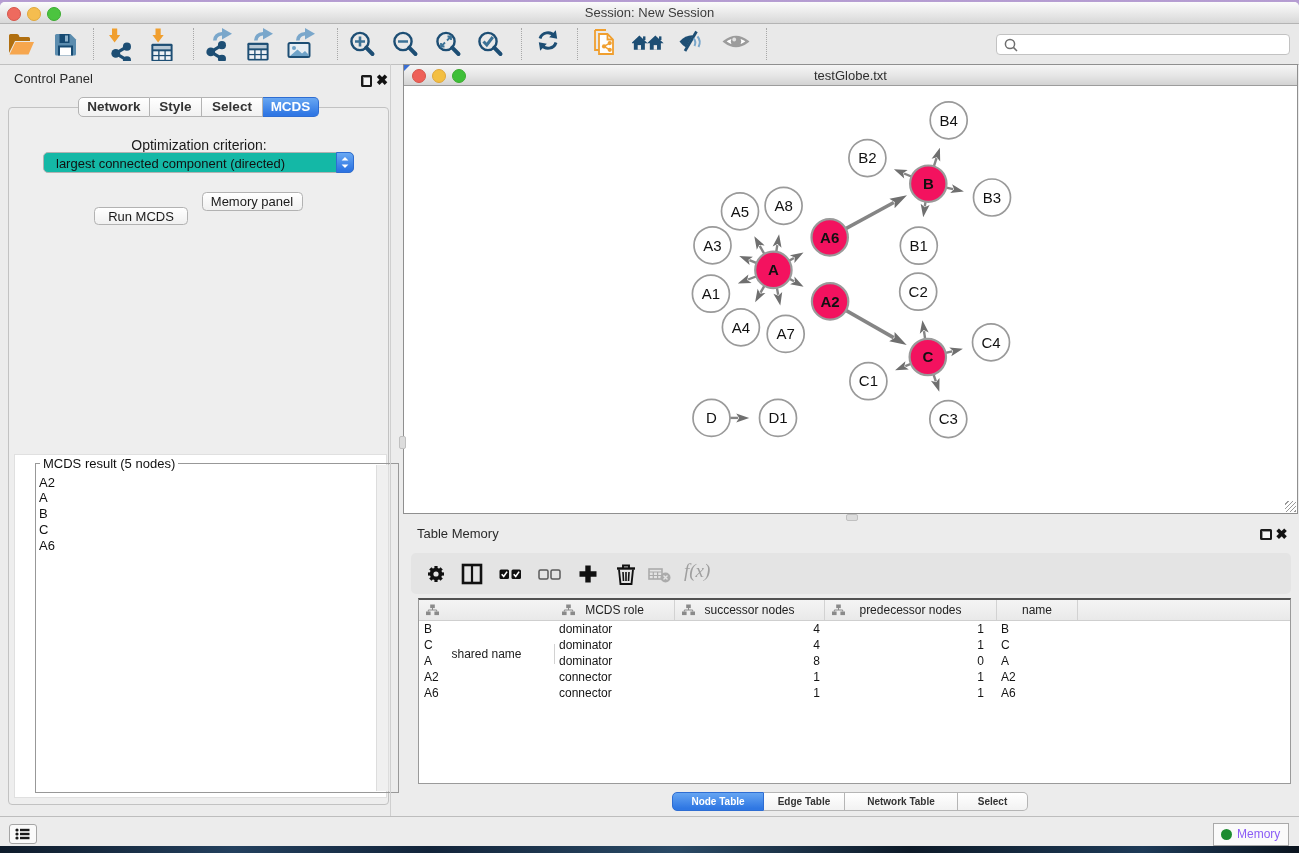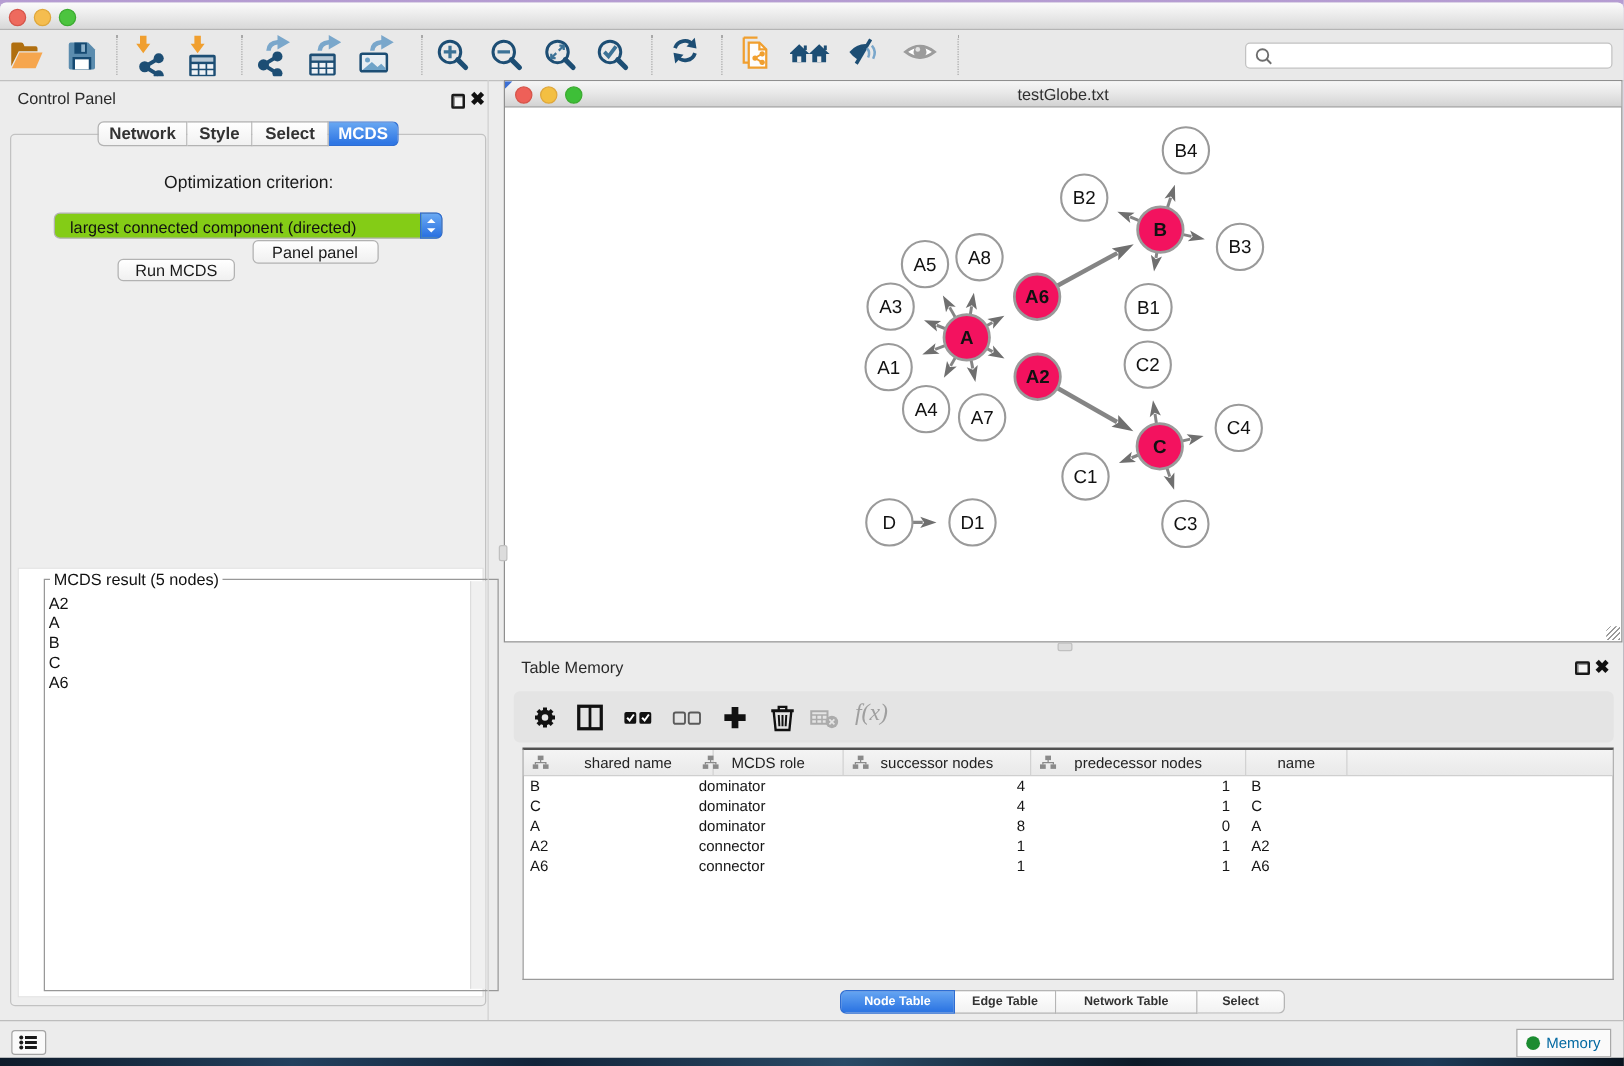--- a/index.html
+++ b/index.html
@@ -25,21 +25,21 @@
 .wicon-x{position:absolute;font-size:14.5px;font-weight:bold;color:#111;line-height:13px;}
 #cp-panel{position:absolute;left:8px;top:105.5px;width:379px;height:696px;background:#eeeeee;
  border:1px solid #c2c2c2;border-radius:4px;}
 .tabs{position:absolute;display:flex;}
 .tab{height:18px;line-height:18.5px;font-size:13.5px;font-weight:bold;text-align:center;color:#333;
  background:linear-gradient(180deg,#ffffff,#f1f1f1);border:1px solid #b3b3b3;border-left:none;padding:0;}
 .tab.first{border-left:1px solid #b3b3b3;border-radius:5px 0 0 5px;}
 .tab.last{border-radius:0 5px 5px 0;}
 .tab.sel{background:linear-gradient(180deg,#68a7f2,#3077e4 90%);color:#fff;border-color:#2e6dd2;}
 #opt-label{position:absolute;left:9px;top:135px;width:380px;text-align:center;font-size:14px;color:#1a1a1a;}
-#dropdown{position:absolute;left:43px;top:168px;width:309px;height:19px;background:#84cc16;
+#dropdown{position:absolute;left:43px;top:150px;width:309px;height:19px;background:#14b8a6;
  border:1px solid #b2b2b2;border-radius:5px;}
 #dropdown .dtext{position:absolute;left:12px;top:3px;font-size:13px;color:#111;}
 #dropdown .spin{position:absolute;right:-1px;top:-1px;width:16px;height:19px;border-radius:0 5px 5px 0;
  background:linear-gradient(180deg,#6aa9f3,#2d74e2 92%);border:1px solid #2e6dd2;}
 .btn{position:absolute;height:16.5px;background:linear-gradient(180deg,#ffffff,#f0f0f0);border:1px solid #b2b2b2;
  border-radius:4.5px;font-size:13px;color:#1a1a1a;text-align:center;line-height:17px;}
 #resbox{position:absolute;left:14px;top:452.5px;width:371px;height:342px;background:#fff;border:1px solid #e0e0e0;}
 #fieldset{position:absolute;left:4px;top:8px;width:362px;height:328px;border:1px solid #989898;margin-left:16px;}
 #legend{position:absolute;left:4px;top:-8px;background:#fff;padding:0 3px;font-size:13px;color:#111;}
 #reslist{position:absolute;left:3px;top:10.5px;font-size:13px;color:#111;line-height:15.8px;}
@@ -63,32 +63,33 @@
 .th{position:absolute;top:0;height:20px;font-size:12px;color:#222;text-align:center;line-height:20px;border-right:1px solid #d2d2d2;}
 .hicon{position:absolute;top:4.5px;}
 .td{position:absolute;font-size:12px;color:#151515;height:16.1px;line-height:16.1px;}
 .bt{height:17.5px;line-height:18px;font-size:10px;font-weight:bold;color:#333;text-align:center;
  background:linear-gradient(180deg,#ffffff,#f2f2f2);border:1px solid #b5b5b5;border-left:none;}
 .bt.first{border-left:1px solid #b5b5b5;border-radius:5px 0 0 5px;}
 .bt.last{border-radius:0 5px 5px 0;}
 .bt.sel{background:linear-gradient(180deg,#65a5f2,#2f77e3 90%);color:#fff;border-color:#2e6dd2;}
 #statusbar{position:absolute;left:0;top:814px;width:100%;height:30px;background:#ececec;border-top:1px solid #bdbdbd;}
 #listbtn{position:absolute;left:9px;top:7.5px;width:26px;height:18px;background:#fafafa;border:1px solid #a5a5a5;border-radius:3px;}
-#membtn{position:absolute;right:10px;top:6px;width:74px;height:21px;background:#fafafa;border:1px solid #a9a9a9;font-size:12px;color:#0369a1;}
+#membtn{position:absolute;right:10px;top:6px;width:74px;height:21px;background:#fafafa;border:1px solid #a9a9a9;font-size:12px;color:#8b5cf6;}
 #membtn .dot{position:absolute;left:7px;top:5px;width:11px;height:11px;border-radius:50%;background:#1c8c31;}
 #membtn .mt{position:absolute;left:23px;top:3px;}
 </style>
 </head>
 <body>
 <div id="wall-bottom"></div>
 <div id="app">
   <div id="titlebar">
     <div class="tl" style="left:7px;top:5px;background:#ee6a5e;border:0.5px solid #d5554a;"></div>
     <div class="tl" style="left:26.7px;top:5px;background:#f5bd4f;border:0.5px solid #dfa73b;"></div>
     <div class="tl" style="left:46.7px;top:5px;background:#4cc43f;border:0.5px solid #3cab31;"></div>
+    <div class="title">Session: New Session</div>
   </div>
   <div id="toolbar">
       <svg class="ticon" style="left:5px;top:3px" width="32" height="34" viewBox="0 0 32 34">
         <path d="M4 8.5 Q4 7 5.5 7 L12 7 Q13.5 7 14 8.5 L14.5 10 L23.5 10 Q25 10 25 11.5 L25 14 L10 14 L4 26 Z" fill="#b06f10"></path>
 <path d="M10.5 15 L29 15 L23.5 27.5 L4.5 27.5 Z" fill="#f6a64e"></path>
       </svg>
       <svg class="ticon" style="left:50px;top:3px" width="31" height="34" viewBox="0 0 31 34">
         <path d="M5 8.5 Q5 7 6.5 7 L20.5 7 L26 12.5 L26 27 Q26 28.5 24.5 28.5 L6.5 28.5 Q5 28.5 5 27 Z" fill="#5b8cae"></path>
 <path d="M9.5 7 L19.5 7 L19.5 16 L9.5 16 Z" fill="#164a72"></path>
 <rect x="15" y="8.5" width="3" height="6" fill="#8fb3cc"></rect>
@@ -236,21 +237,21 @@
   <div id="dropdown">
     <div class="dtext">largest connected component (directed)</div>
     <div class="spin">
         <svg width="16" height="19" viewBox="0 0 16 19" style="position:absolute;left:0;top:0">
 <path d="M4.6 7.4 L8 4 L11.4 7.4 Z" fill="#fff"></path>
 <path d="M4.6 11.6 L8 15 L11.4 11.6 Z" fill="#fff"></path>
         </svg>
       </div>
   </div>
   <div class="btn" style="left:94px;top:205px;width:92px;">Run MCDS</div>
-  <div class="btn" style="left:201.5px;top:190.5px;width:99px;">Panel panel</div>
+  <div class="btn" style="left:201.5px;top:190.5px;width:99px;">Memory panel</div>
   <div id="resbox">
     <div id="fieldset">
       <div id="legend">MCDS result (5 nodes)</div>
       <div id="reslist">A2<br>A<br>B<br>C<br>A6</div>
       <div id="restrack"></div>
     </div>
   </div>
   <div id="vsplit"></div>
   <div id="netwin">
     <div id="nw-title">
@@ -385,21 +386,21 @@
           <rect x="2" y="8" width="13" height="10" stroke-width="1.6"></rect>
 <path d="M2 11 L15 11 M6.3 11 L6.3 18 M10.6 11 L10.6 18 M2 14.5 L15 14.5" stroke-width="1.2"></path>
         </g>
 <circle cx="18.5" cy="16.5" r="5" fill="#ababab"></circle>
 <path d="M16.5 14.5 L20.5 18.5 M20.5 14.5 L16.5 18.5" stroke="#e4e4e4" stroke-width="1.4"></path>
       </svg>
       <div style="position:absolute;left:273px;top:6.5px;font-family:'Liberation Serif',serif;font-style:italic;font-size:19px;color:#9f9f9f;">f(x)</div>
     </div>
   <div id="tbl">
     <div id="tbl-head">
-      <div class="th" style="left:16px;width:135px;">shared name</div>
+      <div class="th" style="left:0;width:135px;margin-top:44px;">shared name</div>
       <div class="th" style="left:136px;width:119px;">MCDS role</div>
       <div class="th" style="left:256px;width:149px;">successor nodes</div>
       <div class="th" style="left:406px;width:171px;">predecessor nodes</div>
       <div class="th" style="left:578px;width:80px;">name</div>
       <svg class="hicon" style="left:7px" width="13" height="12" viewBox="0 0 13 12">
 <g fill="#8a8a8a">
             <rect x="4.2" y="0.5" width="4.6" height="3.6"></rect>
 <rect x="0" y="7.5" width="4.6" height="3.6"></rect>
             <rect x="8.4" y="7.5" width="4.6" height="3.6"></rect>
 <path d="M6.5 4 L6.5 6 M2.3 7.5 L2.3 6 L10.7 6 L10.7 7.5" stroke="#8a8a8a" fill="none" stroke-width="1"></path>

